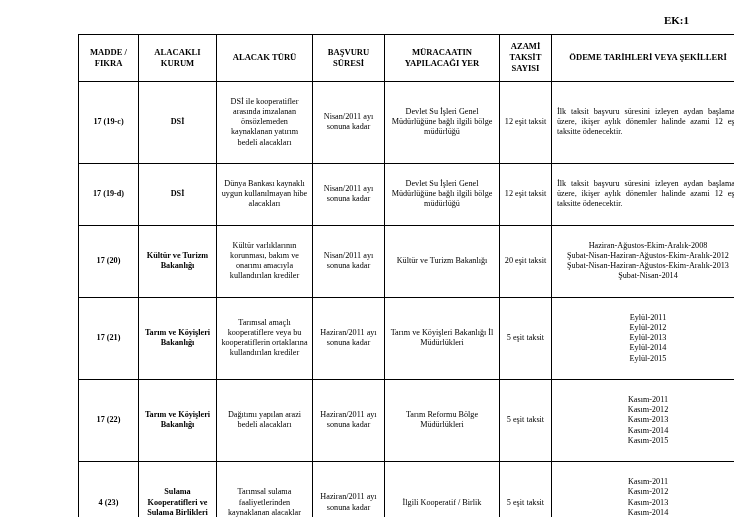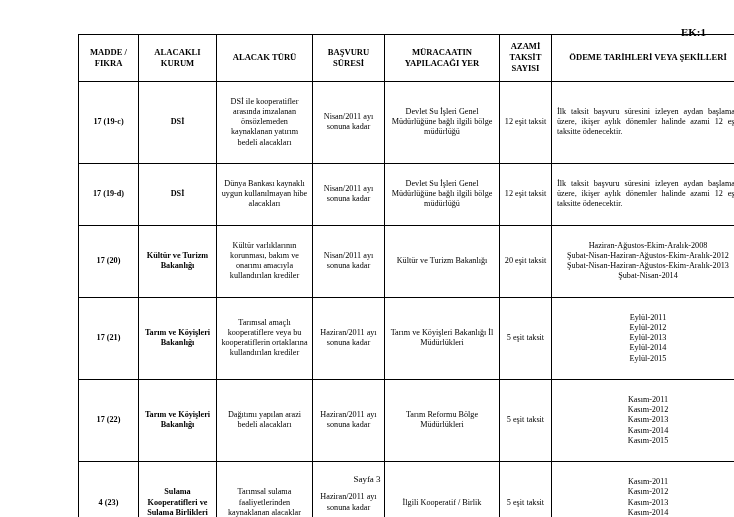--- a/index.html
+++ b/index.html
@@ -18,25 +18,24 @@
   .page {
     position: relative;
     width: 734px;
     height: 517px;
     box-sizing: border-box;
     padding: 0;
   }
   .doc-code {
     position: absolute;
     top: 14px;
-    right: 28px;
+    right: 45px;
     font-size: 11px;
     font-weight: bold;
     font-family: "Liberation Serif", serif;
-    margin-top: 12px;
   }
   table.main {
     position: absolute;
     top: 34px;
     left: 34px;
     width: 666px;
     border-collapse: collapse;
     table-layout: fixed;
     margin-left: 44px;
   }
@@ -210,15 +209,14 @@
             <span>Kasım-2012</span>
             <span>Kasım-2013</span>
             <span>Kasım-2014</span>
             <span>Kasım-2015</span>
           </div>
         </td>
       </tr>
     </tbody>
   </table>
 
-  <div class="footer">Sayfa 3</div>
 
 </div>
 
 </body></html>

